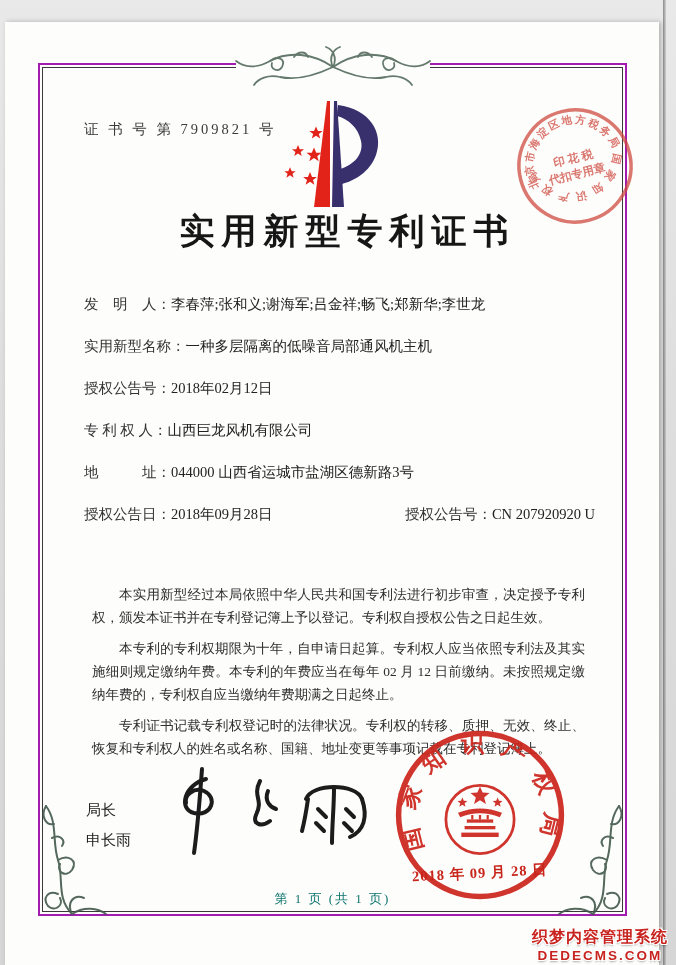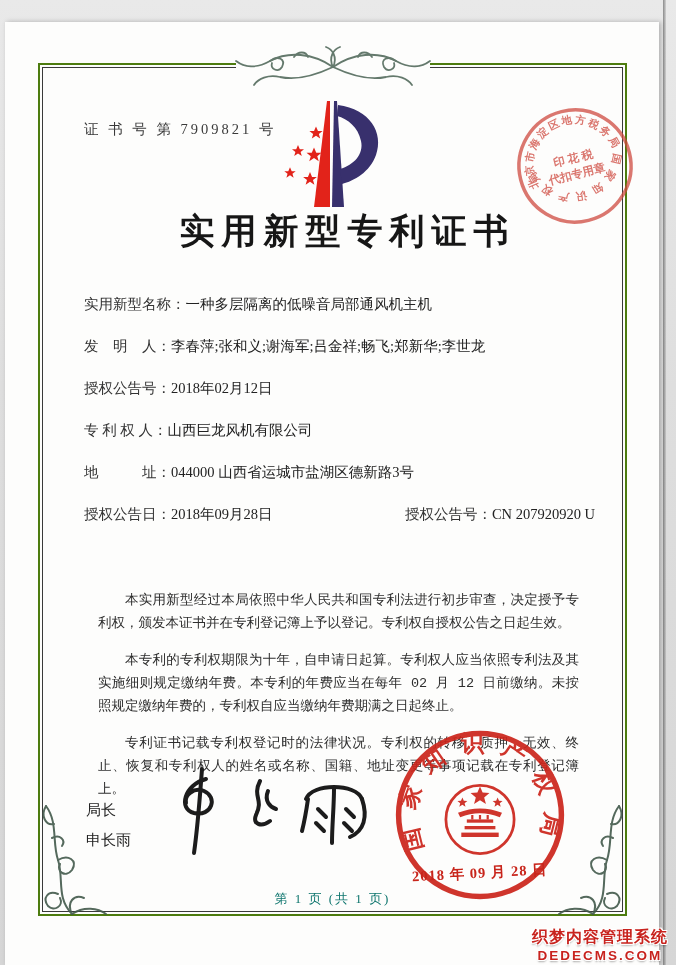--- a/index.html
+++ b/index.html
@@ -13,21 +13,21 @@
     position:absolute;left:5px;top:22px;width:654px;height:943px;
     background:#fdfdfc;
     box-shadow:2px 0 5px rgba(0,0,0,.25);
   }
   .scan-edge{
     position:absolute;right:10px;top:0;width:3px;height:965px;
     background:linear-gradient(90deg,rgba(60,60,60,.55),rgba(120,120,120,.2));
   }
   .frame{
     position:absolute;left:33px;top:41px;width:585px;height:849px;
-    border:2px solid #4d7c0f;
+    border:2px solid #a21caf;
   }
   .frame-inner{
     position:absolute;left:2px;top:2px;right:2px;bottom:2px;
     border:1px solid #3a3a3a;
   }
   .cert-no{
     position:absolute;left:44px;top:55px;font-size:14.5px;letter-spacing:3px;color:#3a3a3a;
   }
   .logo{position:absolute;left:50%;top:34px;transform:translateX(-50%);}
   .title{
@@ -37,21 +37,21 @@
   .fields{position:absolute;left:44px;top:228px;right:30px;font-size:14.5px;}
   .field{margin-bottom:20px;line-height:22px;display:flex;}
   .field .lbl{color:#333;white-space:pre;}
   .field .val{color:#222;}
   .field.dual{justify-content:space-between;}
   .field .pair{display:flex;}
   .paras{
     position:absolute;left:44px;top:510px;right:32px;
     font-size:13.5px;line-height:23px;text-align:justify;color:#2e2e2e;
   }
-  .paras p{margin:14px;text-indent:2em;font-family:Liberation Mono, monospace;}
+  .paras p{margin:8px;text-indent:2em;}
   .sig-block{position:absolute;left:46px;top:730px;font-size:15px;line-height:30px;color:#222;}
   .signature-svg{position:absolute;left:120px;top:700px;}
   .seal-svg{position:absolute;left:352px;top:662px;}
   .seal-date{
     position:absolute;left:372px;top:798px;width:160px;
     font-size:14.5px;color:#c8251b;letter-spacing:1px;transform:rotate(-3deg);
     white-space:nowrap;font-weight:600;
   }
   .footer{
     position:absolute;left:0;top:825px;width:100%;text-align:center;
@@ -131,26 +131,26 @@
       <use href="#star" transform="translate(20,52) scale(1.0)"></use>
       <use href="#star" transform="translate(36,56) scale(1.25)"></use>
       <use href="#star" transform="translate(12,74) scale(0.95)"></use>
       <use href="#star" transform="translate(32,80) scale(1.15)"></use>
     </svg>
 
     <div class="title">实用新型专利证书</div>
 
     <div class="fields">
       <div class="field">
+        <span class="lbl">发　明　人：</span>
+        <span class="val">李春萍;张和义;谢海军;吕金祥;畅飞;郑新华;李世龙</span>
+      </div>
+      <div class="field">
         <span class="lbl">实用新型名称：</span>
         <span class="val">一种多层隔离的低噪音局部通风机主机</span>
-      </div>
-      <div class="field">
-        <span class="lbl">发　明　人：</span>
-        <span class="val">李春萍;张和义;谢海军;吕金祥;畅飞;郑新华;李世龙</span>
       </div>
       <div class="field">
         <span class="lbl">授权公告号：</span>
         <span class="val">2018年02月12日</span>
       </div>
       <div class="field">
         <span class="lbl">专 利 权 人：</span>
         <span class="val">山西巨龙风机有限公司</span>
       </div>
       <div class="field">

